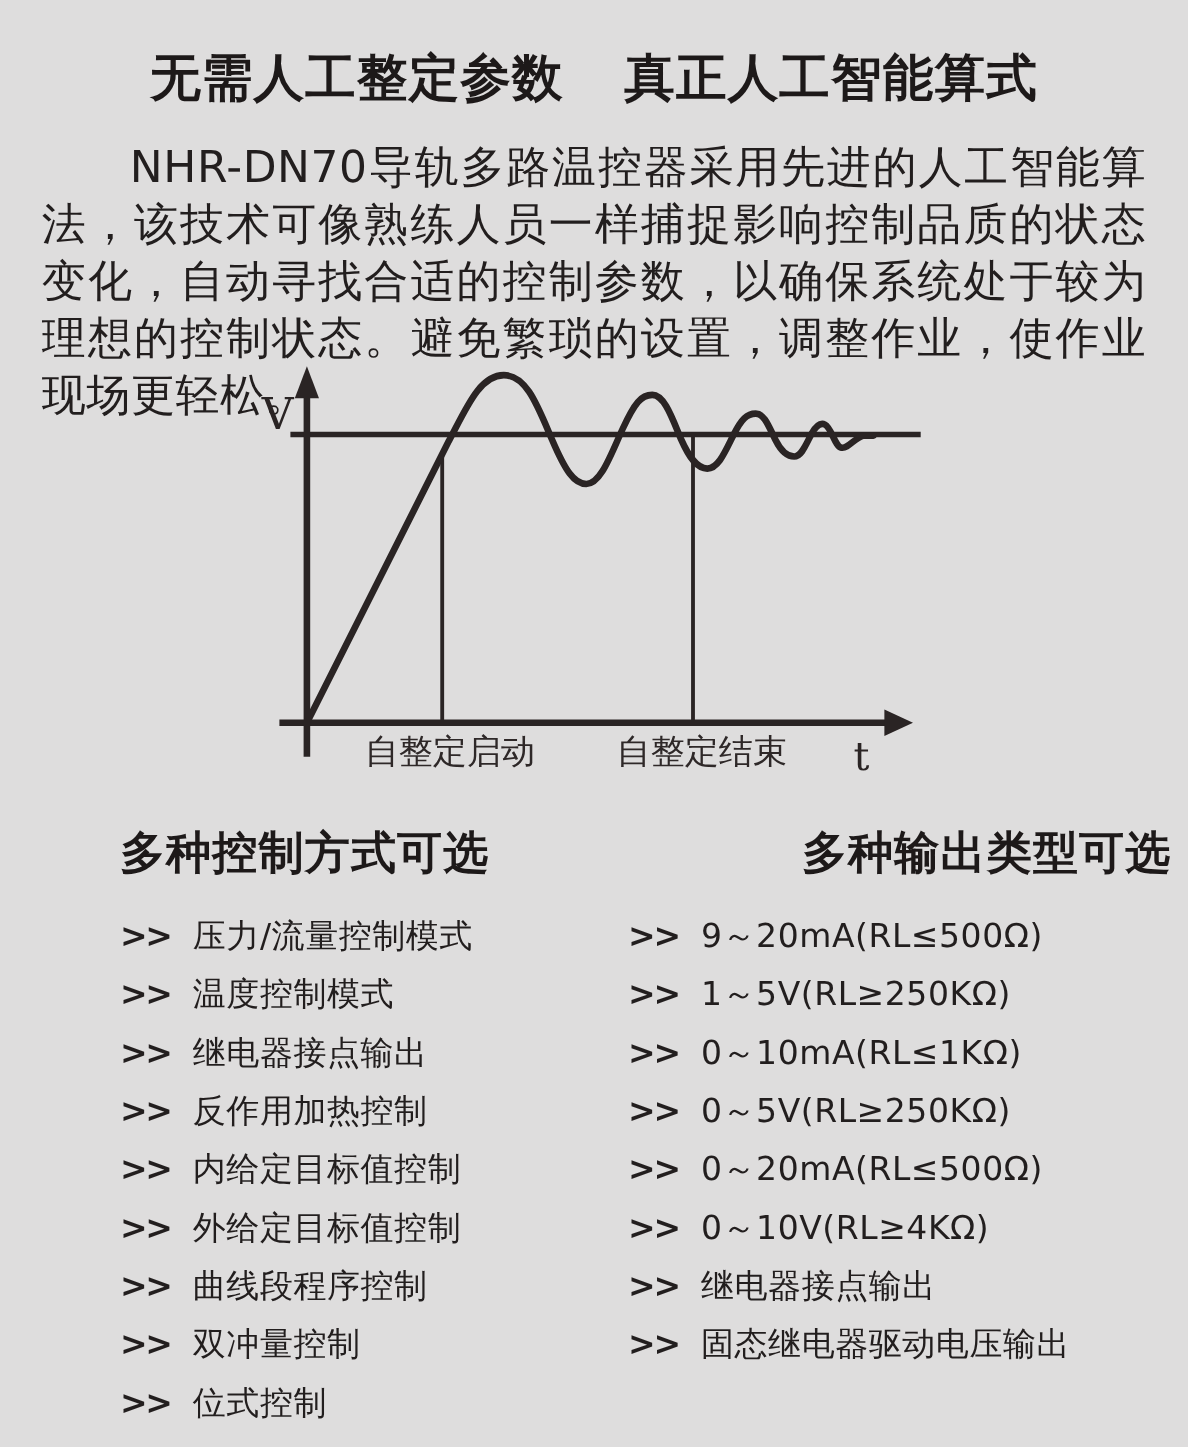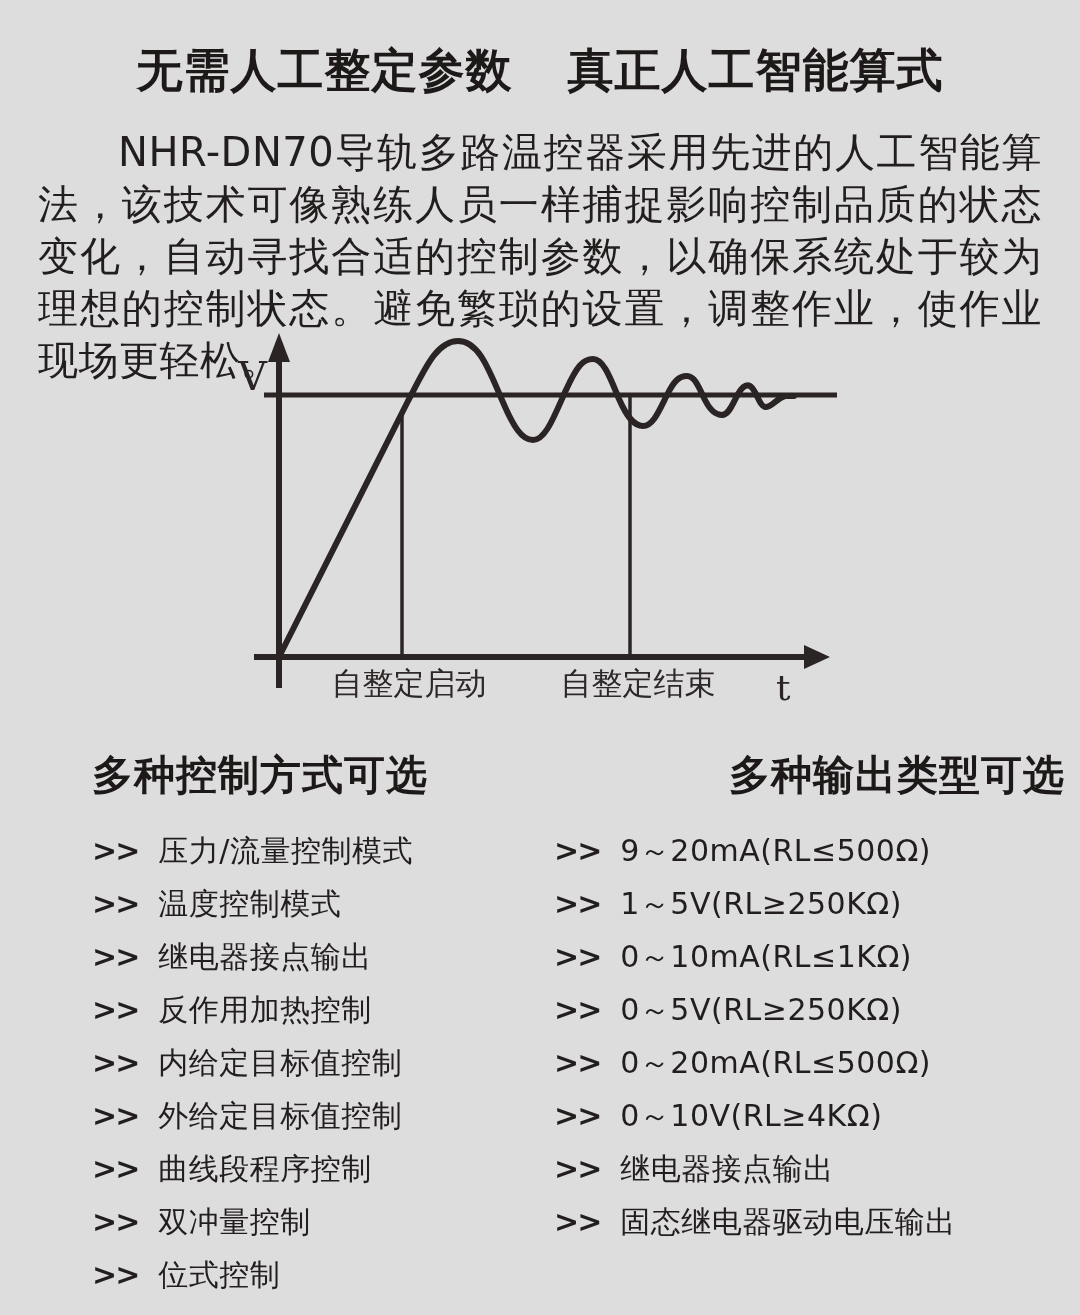--- a/index.html
+++ b/index.html
@@ -28,21 +28,21 @@
   .chart svg{display:block;width:648px;height:398px;}
   .ax{stroke:#2a2424;stroke-width:6;fill:none;}
   .sp{stroke:#2a2424;stroke-width:5;fill:none;}
   .vl{stroke:#2a2424;stroke-width:3.5;fill:none;}
   .cv{stroke:#2a2424;stroke-width:6;fill:none;stroke-linecap:round;stroke-linejoin:round;}
   .ah{fill:#2a2424;stroke:none;}
   .axlbl{font-family:"DejaVu Serif","Liberation Serif",serif;fill:#2a2424;font-size:40px;}
   .tlbl{font-family:"DejaVu Serif","Liberation Serif",serif;fill:#2a2424;font-size:36px;}
   .anlbl{font-family:"DejaVu Serif","Liberation Serif",serif;fill:#2e2828;font-size:31px;text-anchor:middle;}
 
-  .columns{position:absolute;left:92px;top:748px;right:15px;display:flex;}
+  .columns{position:absolute;left:109px;top:748px;right:15px;display:flex;}
   .col-left{width:462px;}
   .col-right{flex:1;text-align:right;}
   .col h2{margin:0 0 28px;font-size:41px;font-weight:700;letter-spacing:1px;color:#1d1919;}
   .li{display:flex;align-items:baseline;height:53px;font-size:30px;color:#221e1e;}
   .mk{font-weight:700;margin-right:20px;letter-spacing:-2px;white-space:nowrap;}
   .lt{font-weight:500;letter-spacing:0.5px;}
 </style>
 </head>
 <body>
 

